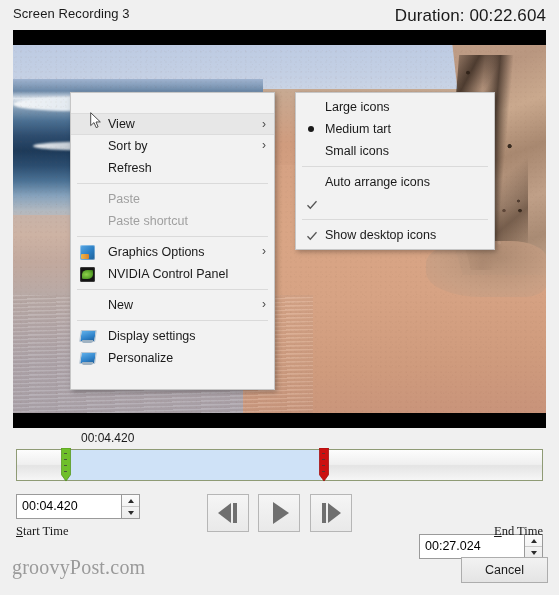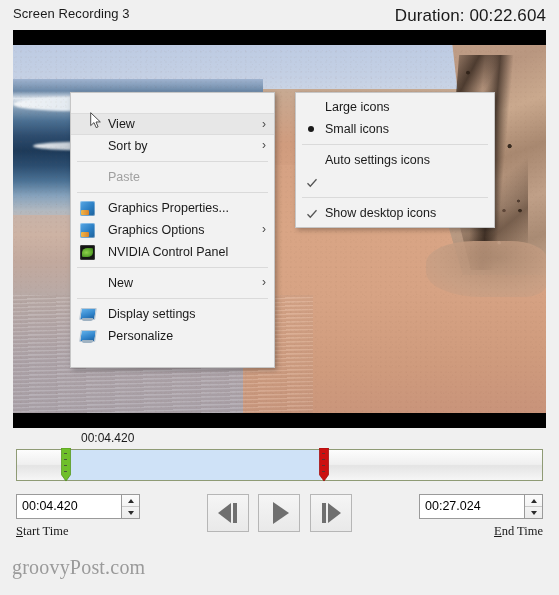--- a/index.html
+++ b/index.html
@@ -281,21 +281,21 @@
 
   
   .spin-wrap {
     position: absolute; top: 494px;
     width: 124px; height: 25px;
     background: #ffffff;
     border: 1px solid #9a9a9a;
     display: flex; align-items: center;
   }
   #start-wrap { left: 16px; }
-  #end-wrap { right: 16px; }
+  #end-wrap { right: 16px; margin-top: 40px; }
   .spin-value {
     flex: 1; padding-left: 5px;
     font-size: 12.5px; color: #000;
     line-height: 23px;
   }
   .spin-btns {
     width: 18px; height: 23px;
     border-left: 1px solid #9a9a9a;
     background: linear-gradient(180deg, #fbfbfb, #ececec);
     display: flex; flex-direction: column;
@@ -384,29 +384,31 @@
 
     <div id="ctx-menu">
       <div class="mi hover">
         <span>View</span>
         <span class="arrow">›</span>
       </div>
       <div class="mi">
         <span>Sort by</span>
         <span class="arrow">›</span>
       </div>
+      <div class="mi">
+        <span>Refresh</span>
+      </div>
       <div class="sep"></div>
       <div class="mi disabled">
         <span>Paste</span>
       </div>
+      <div class="mi disabled">
+        <span>Paste shortcut</span>
+      </div>
       <div class="sep"></div>
-      <div class="mi">
-        <span class="micon icon-intel"></span>
-        <span>Graphics Properties...</span>
-      </div>
       <div class="mi">
         <span class="micon icon-intel"></span>
         <span>Graphics Options</span>
         <span class="arrow">›</span>
       </div>
       <div class="mi">
         <span class="micon icon-nvidia"></span>
         <span>NVIDIA Control Panel</span>
       </div>
       <div class="sep"></div>
@@ -424,25 +426,28 @@
         <span>Personalize</span>
       </div>
     </div>
 
     <div id="sub-menu">
       <div class="smi">
         <span>Large icons</span>
       </div>
       <div class="smi">
         <span class="bullet"></span>
+        <span>Medium tart</span>
+      </div>
+      <div class="smi">
         <span>Small icons</span>
       </div>
       <div class="sep"></div>
       <div class="smi">
-        <span>Auto settings icons</span>
+        <span>Auto arrange icons</span>
       </div>
       <div class="smi">
         <span class="tick">
           <svg width="12" height="12" viewBox="0 0 12 12">
               <path d="M1.5 6.3 L4.3 9.2 L10.5 2.2" fill="none" stroke="#555" stroke-width="1.3"></path>
             </svg>
         </span>
       </div>
       <div class="sep"></div>
       <div class="smi">
@@ -510,14 +515,15 @@
   <div class="spin-wrap" id="end-wrap">
     <div class="spin-value">00:27.024</div>
     <div class="spin-btns">
       <div class="spin-btn spin-up"></div>
       <div class="spin-btn spin-down"></div>
     </div>
   </div>
   <div class="field-label" id="end-label"><u>E</u><span>nd Time</span></div>
 
   <div id="watermark">groovyPost.com</div>
+  <div class="dlg-btn" id="btn-cancel">Cancel</div>
 
 </div>
 
 </body></html>

